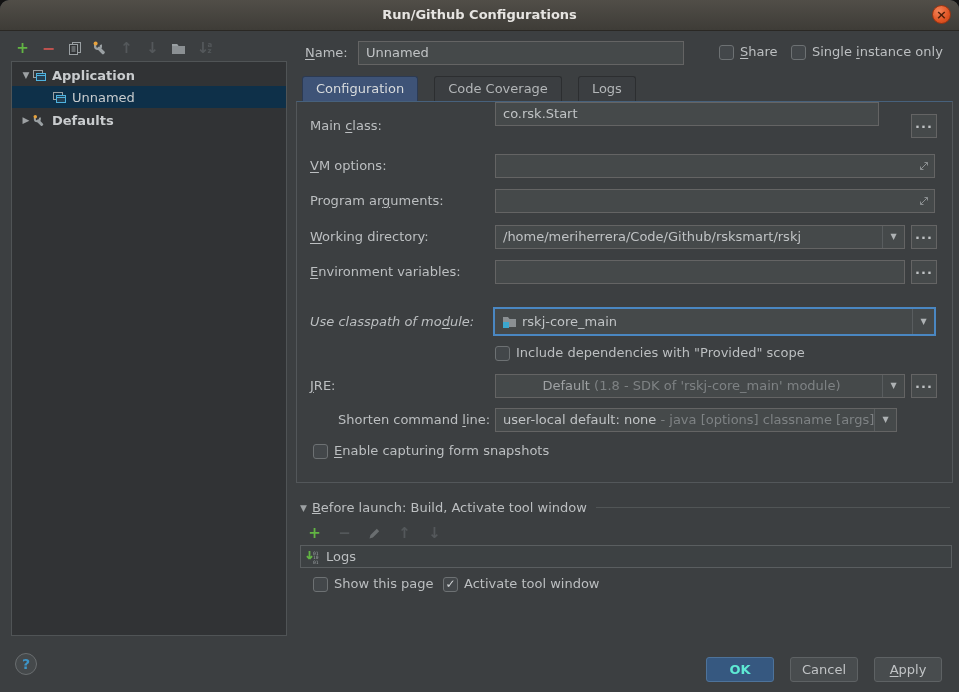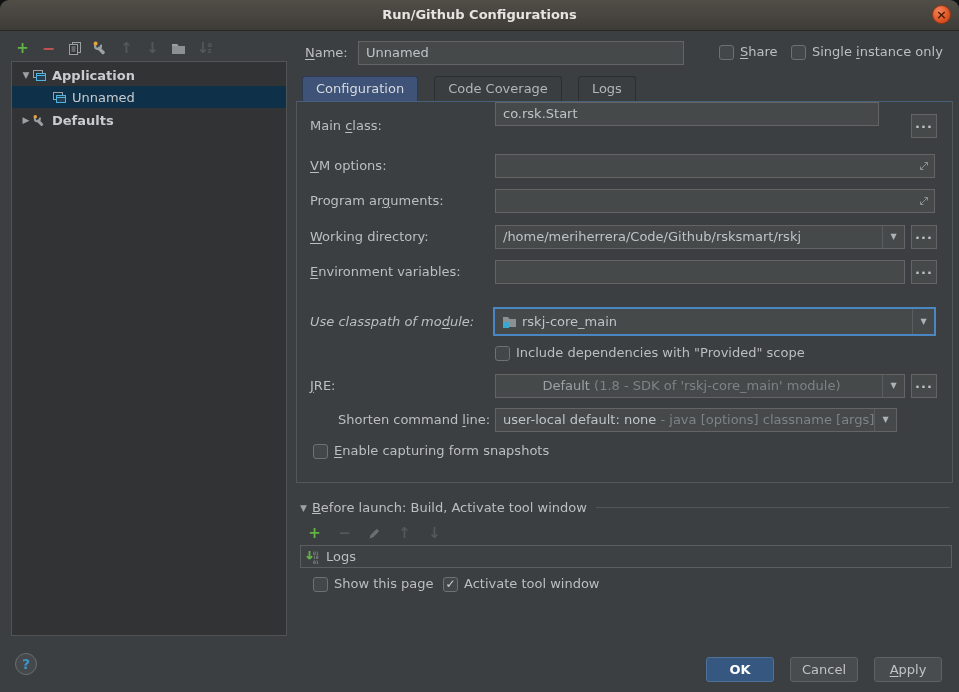--- a/index.html
+++ b/index.html
@@ -88,21 +88,21 @@
   
   .help{
     position:absolute;left:15px;top:653px;width:22px;height:22px;border-radius:50%;
     background:#45494b;border:1px solid #6a6e70;box-sizing:border-box;
     color:#3d95c8;font-weight:bold;text-align:center;line-height:20px;font-size:14px;cursor:pointer;
   }
   .btn{
     position:absolute;top:657px;width:68px;height:25px;box-sizing:border-box;border-radius:3px;
     background:#484c4e;border:1px solid #5e6264;color:#c0c3c5;text-align:center;line-height:23px;cursor:pointer;
   }
-  .btn.primary{background:#365880;border-color:#4e739a;color:#ffffff;font-weight:bold;}
+  .btn.primary{background:#365880;border-color:#4e739a;color:#5eead4;font-weight:bold;}
   svg{display:block;}
 </style>
 </head>
 <body>
 
 <div class="dialog">
 
   <div class="titlebar">
     <div class="title">Run/Github Configurations</div>
     <div class="close-btn">

